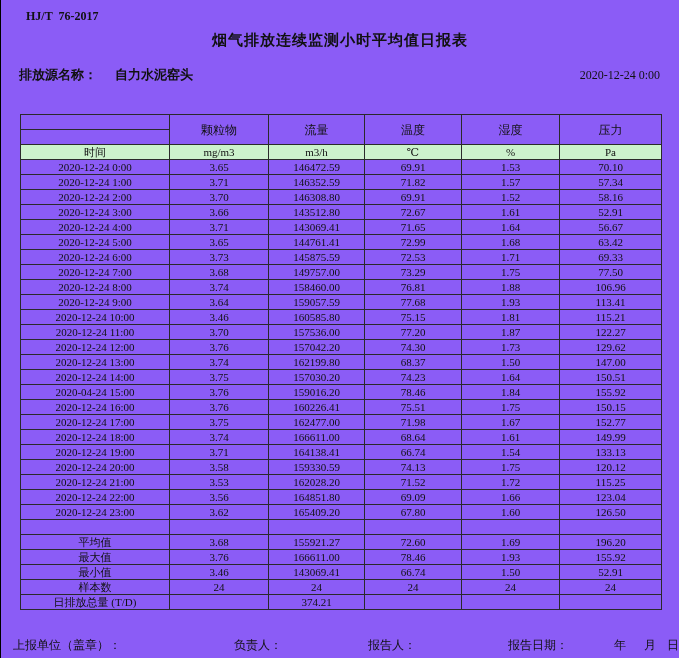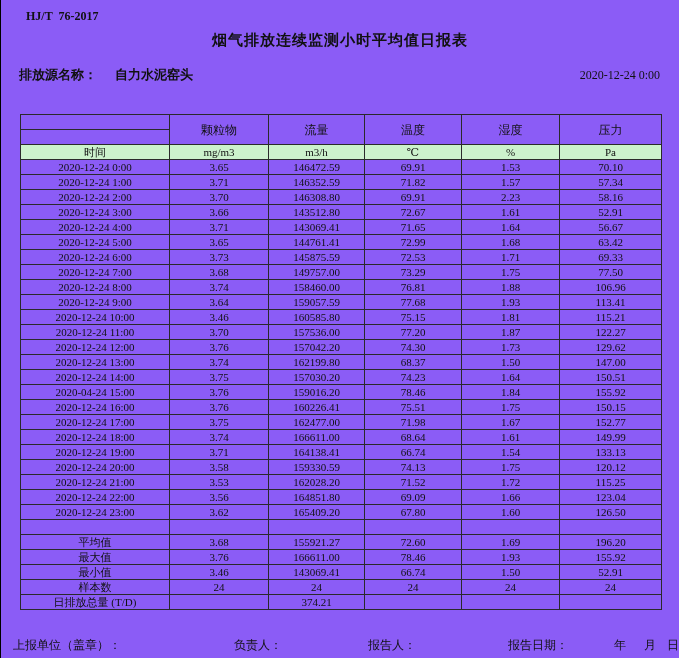--- a/index.html
+++ b/index.html
@@ -110,21 +110,21 @@
           <td>146352.59</td>
           <td>71.82</td>
           <td>1.57</td>
           <td>57.34</td>
         </tr>
         <tr>
           <td>2020-12-24 2:00</td>
           <td>3.70</td>
           <td>146308.80</td>
           <td>69.91</td>
-          <td>2.23</td>
+          <td>1.52</td>
           <td>58.16</td>
         </tr>
         <tr>
           <td>2020-12-24 3:00</td>
           <td>3.66</td>
           <td>143512.80</td>
           <td>72.67</td>
           <td>1.61</td>
           <td>52.91</td>
         </tr>

